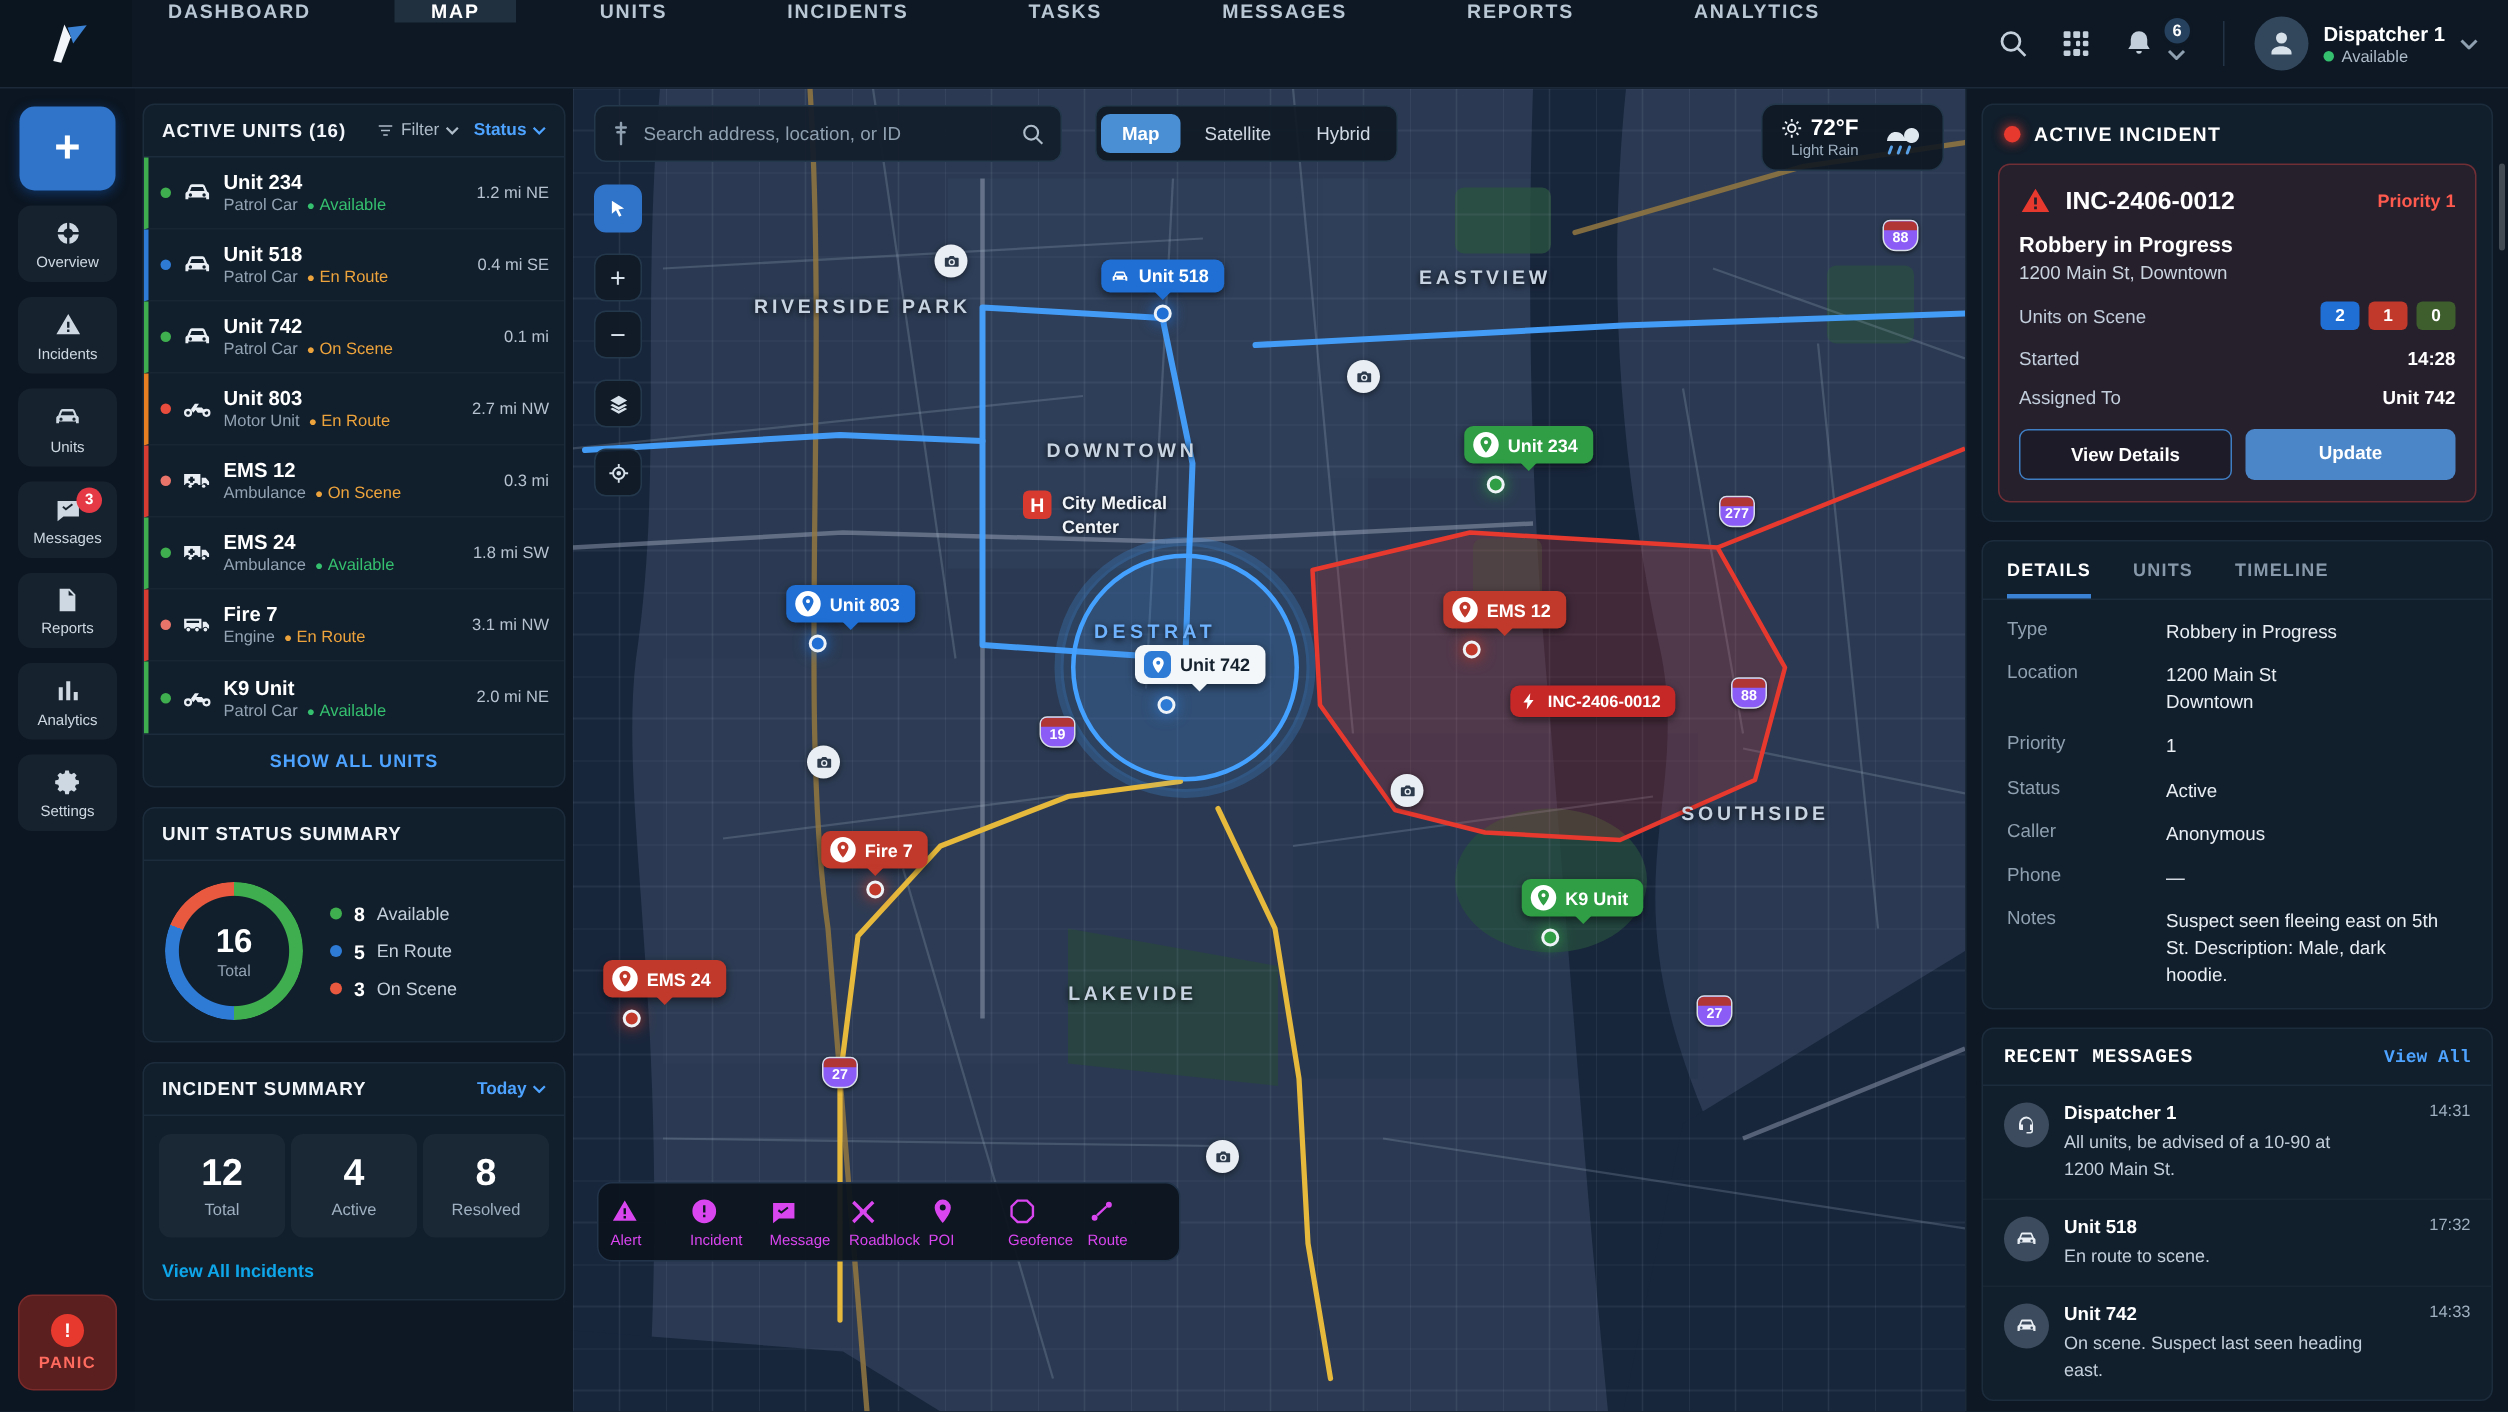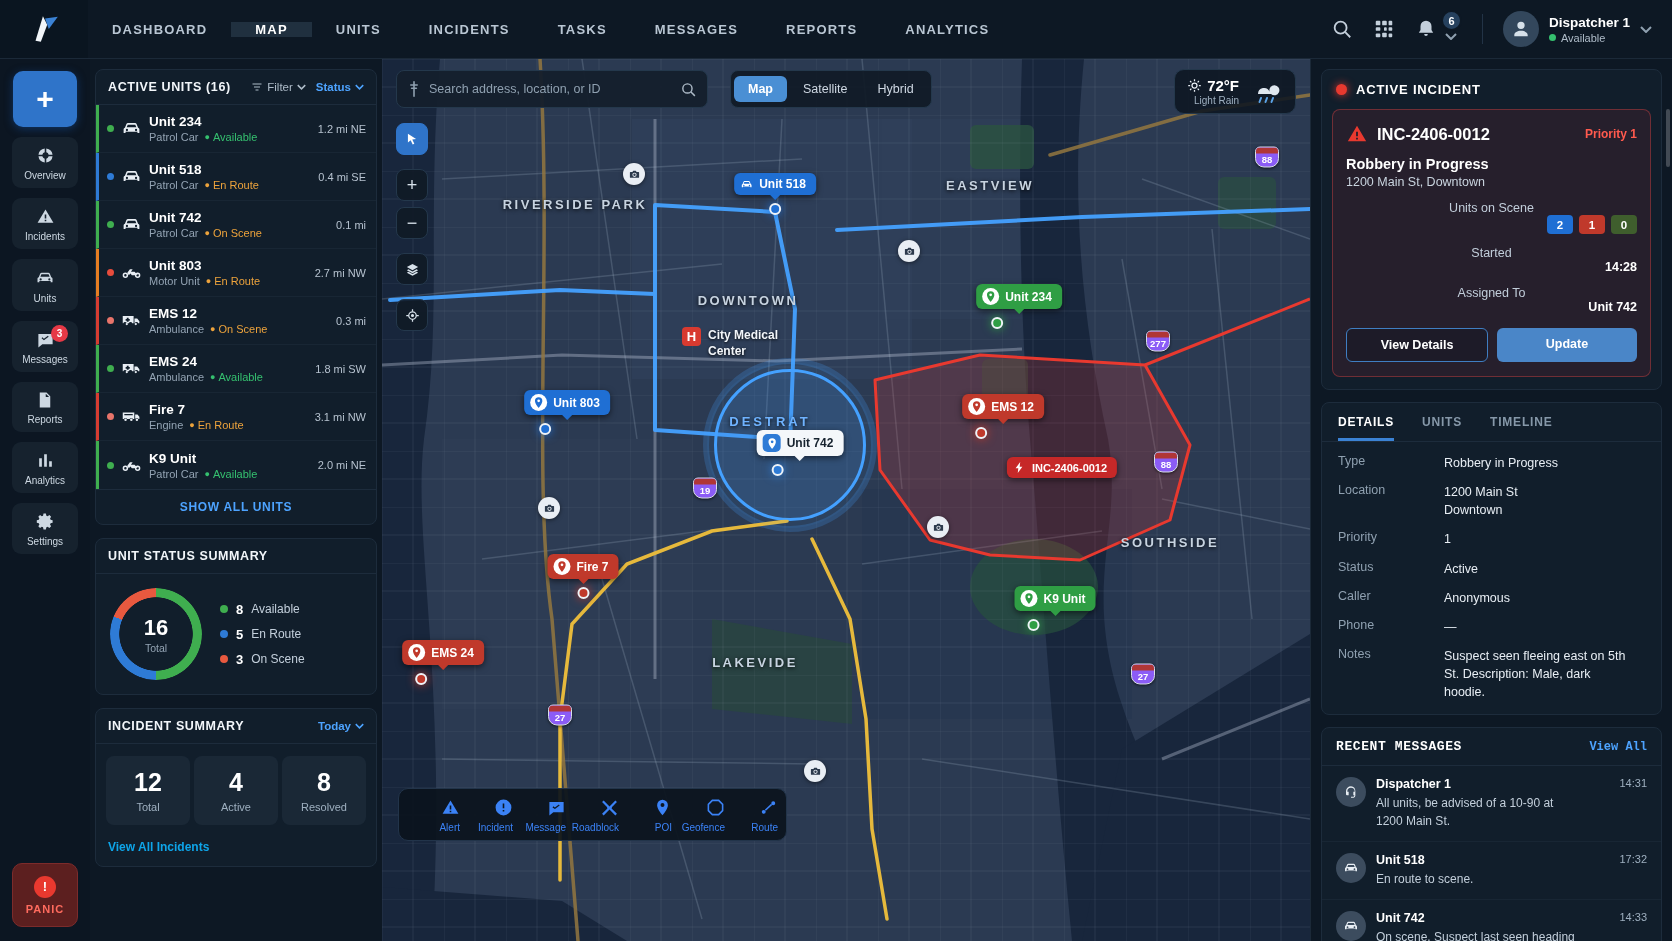--- a/index.html
+++ b/index.html
@@ -4,21 +4,21 @@
 <style>
   * { margin:0; padding:0; box-sizing:border-box; }
   html,body { width:1672px; height:941px; overflow:hidden; background:#0d1824;
     font-family:"Liberation Sans", sans-serif; color:#e8eef4; }
   svg { display:block; }
   .ic { fill:currentColor; }
 
   
   .topbar { height:59px; display:flex; align-items:stretch; background:#0d1824; border-bottom:1px solid #1b2938; position:relative; z-index:30; }
   .logo-box { width:88px; background:#0a1520; display:flex; align-items:center; justify-content:center; }
-  .topnav { display:flex; align-items:center; }
+  .topnav { display:flex; align-items:flex-start;gap:32px; }
   .topnav-item { display:flex; align-items:center; padding:0 24px; font-size:13px; font-weight:bold; letter-spacing:1.2px; color:#b9c6d3; cursor:pointer; }
   .topnav-item.active { background:#20303f; color:#ffffff; }
   .top-right { margin-left:auto; display:flex; align-items:center; gap:20px; padding-right:20px; }
   .tr-icon { color:#c3cfdb; width:22px; height:22px; }
   .bell-wrap { display:flex; align-items:center; gap:4px; }
   .bell-badge-stack { display:flex; flex-direction:column; align-items:center; gap:2px; margin-top:-8px;}
   .badge-count { min-width:21px; height:21px; border-radius:50%; background:#26415e; border:2px solid #0d1824; color:#fff; font-size:11px; font-weight:bold; display:flex; align-items:center; justify-content:center; }
   .vdiv { width:1px; height:30px; background:#223346; }
   .user-chip { display:flex; align-items:center; gap:10px; cursor:pointer; }
   .avatar { width:36px; height:36px; border-radius:50%; background:#33475c; display:flex; align-items:center; justify-content:center; color:#d7e1ea; }
@@ -94,21 +94,21 @@
   .weather { position:absolute; right:14px; top:10px; background:rgba(13,22,33,.88); border:1px solid #24384c; border-radius:10px; padding:7px 12px; display:flex; align-items:center; gap:10px; z-index:10; }
   .w-temp { font-size:15px; font-weight:bold; color:#fff; display:flex; align-items:center; gap:5px;}
   .w-cond { font-size:10px; color:#9fb0c0; text-align:right; margin-top:1px;}
 
   .map-tools { position:absolute; left:14px; top:64px; display:flex; flex-direction:column; gap:6px; z-index:10; }
   .mtool { width:32px; height:32px; border-radius:8px; background:rgba(16,26,38,.92); border:1px solid #24384c; color:#d7e1ea; display:flex; align-items:center; justify-content:center; cursor:pointer; font-size:18px; }
   .mtool.active { background:#2f74c9; border-color:#2f74c9; color:#fff; }
   .mtool.gap { margin-top:8px; }
 
   .map-toolbar { position:absolute; left:16px; bottom:100px; background:rgba(11,19,29,.93); border:1px solid #22344a; border-radius:10px; display:flex; padding:9px 8px 7px; z-index:10; }
-  .tb-item { width:53px; display:flex; flex-direction:column; align-items:flex-end; gap:5px; color:#3b82f6; cursor:pointer; }
+  .tb-item { width:53px; display:flex; flex-direction:column; align-items:flex-start; gap:5px; color:#d946ef; cursor:pointer; }
   .tb-item .lbl { font-size:10px; }
 
   .region-lbl { position:absolute; transform:translate(-50%,-50%); font-size:13px; font-weight:bold; letter-spacing:2.5px; color:#c7d3e0; text-shadow:0 1px 4px rgba(0,0,0,.9); z-index:3; white-space:nowrap;}
   .zone-lbl { position:absolute; transform:translate(-50%,-50%); font-size:13px; font-weight:bold; letter-spacing:3px; color:#6fb3ff; text-shadow:0 1px 4px rgba(0,0,0,.9); z-index:4; }
 
   .mk { position:absolute; transform:translateX(-50%); display:flex; flex-direction:column; align-items:center; z-index:6; cursor:pointer; }
   .pill { display:flex; align-items:center; gap:6px; background:var(--pill); color:#fff; font-size:12px; font-weight:bold; padding:4px 10px 4px 6px; border-radius:6px; box-shadow:0 2px 6px rgba(0,0,0,.55); white-space:nowrap; }
   .mk.light .pill { color:#16222e; }
   .ptr { width:0; height:0; border:6px solid transparent; border-top-color:var(--pill); border-bottom:none; margin-top:-1px; }
   .mdot { width:12px; height:12px; border-radius:50%; background:var(--dotc, var(--pill)); border:2.5px solid #eef3f8; box-shadow:0 0 10px var(--dotc, var(--pill)); margin-top:3px; position:relative; }
@@ -135,21 +135,21 @@
   .reddot { width:11px; height:11px; border-radius:50%; background:#e8392f; box-shadow:0 0 8px #e8392f; }
   .ai-title { font-size:13px; font-weight:bold; letter-spacing:.8px; color:#fff; }
 
   .inc-card { margin:0 10px 12px; background:rgba(150,40,48,.16); border:1px solid rgba(225,70,70,.4); border-radius:8px; padding:13px 13px 14px; }
   .inc-top { display:flex; align-items:center; gap:9px; }
   .warn-tri { color:#e8392f; width:22px; height:22px; }
   .inc-id { font-size:16.5px; font-weight:bold; color:#fff; }
   .inc-pri { margin-left:auto; font-size:12px; font-weight:bold; color:#ff5a4e; }
   .inc-name { font-size:14.5px; font-weight:bold; color:#fff; margin-top:11px; }
   .inc-addr { font-size:12.5px; color:#c9d4df; margin-top:3px; }
-  .inc-row { display:flex; align-items:center; margin-top:12px; font-size:12.5px; color:#c2cedb;flex-direction:column; }
+  .inc-row { display:flex; align-items:center; margin-top:12px; font-size:12.5px; color:#c2cedb; }
   .inc-row .val { margin-left:auto; font-weight:bold; color:#fff; }
   .badges { margin-left:auto; display:flex; gap:6px; }
   .ubadge { min-width:26px; height:19px; border-radius:4px; background:var(--c); color:#fff; font-size:11.5px; font-weight:bold; display:flex; align-items:center; justify-content:center; }
   .inc-btns { display:flex; gap:9px; margin-top:14px; }
   .btn-outline { flex:1; padding:9px 0; text-align:center; border:1px solid #3f7ec2; border-radius:6px; font-size:12.5px; font-weight:bold; color:#fff; cursor:pointer; background:rgba(10,20,32,.3); }
   .btn-fill { flex:1; padding:9px 0; text-align:center; border-radius:6px; font-size:12.5px; font-weight:bold; color:#fff; background:#4a86c8; cursor:pointer; }
 
   .tabs { display:flex; gap:28px; padding:12px 16px 0; border-bottom:1px solid #1d2c3c; }
   .tab { font-size:12px; font-weight:bold; letter-spacing:.8px; color:#8698a9; padding-bottom:9px; cursor:pointer; }
   .tab.active { color:#fff; border-bottom:3px solid #3b82d4; }

